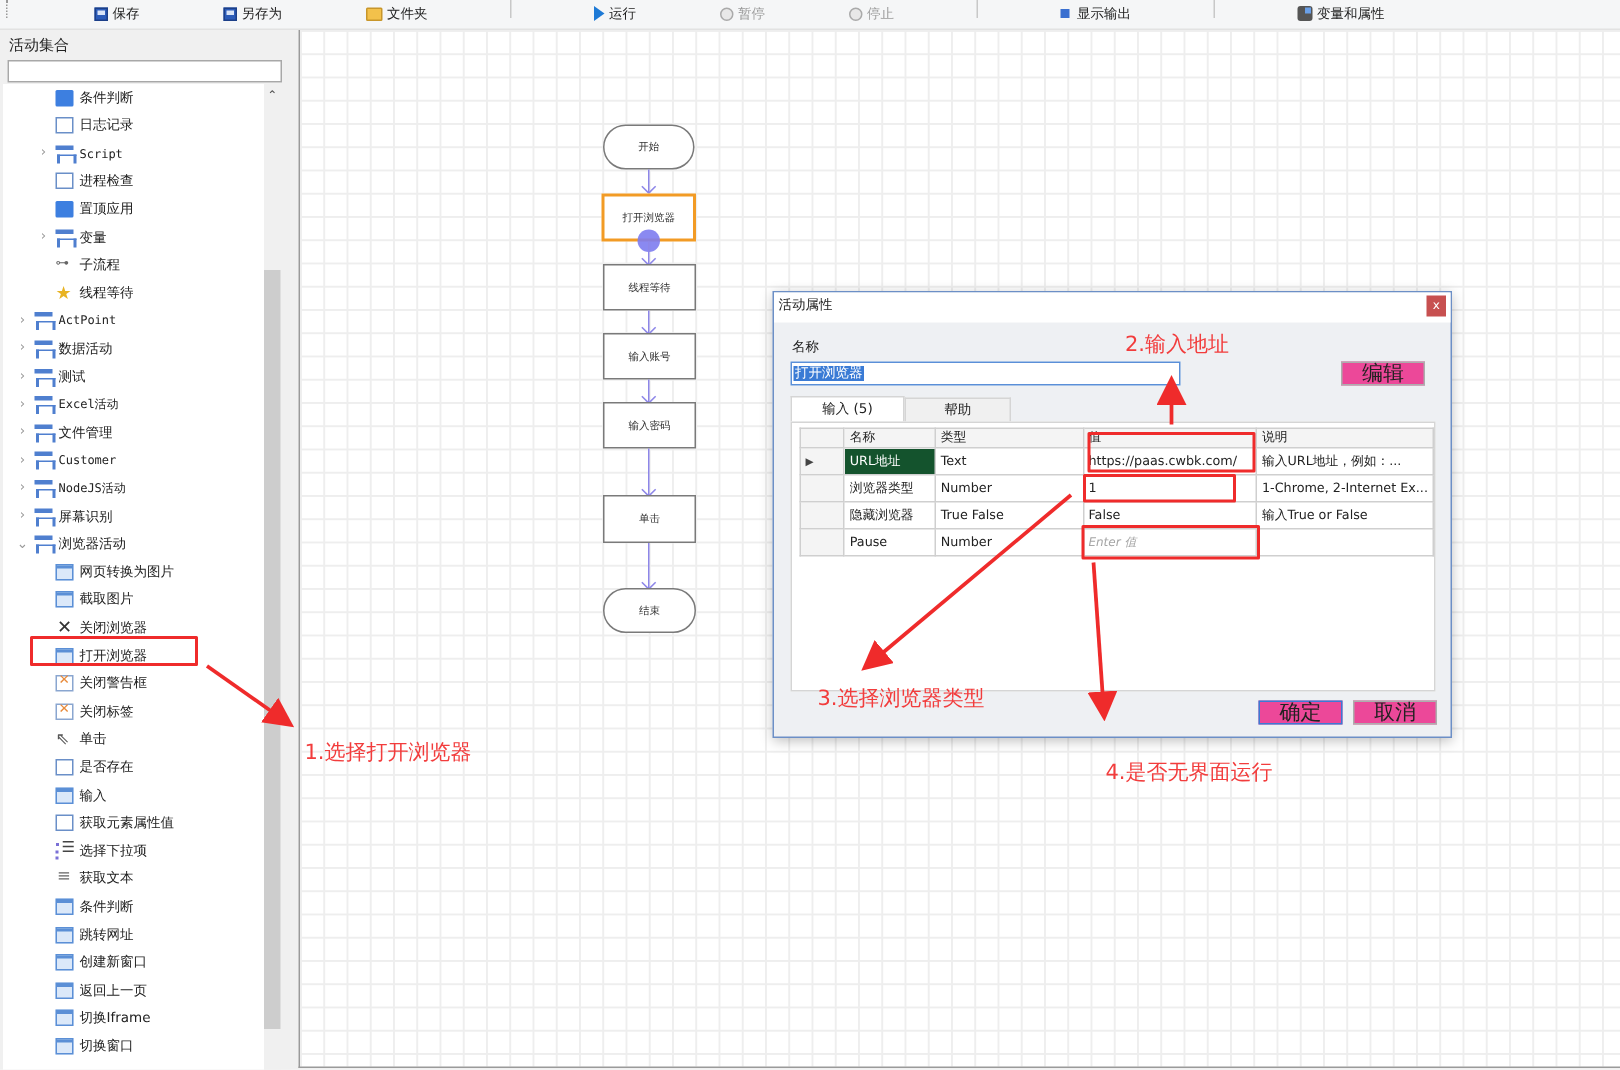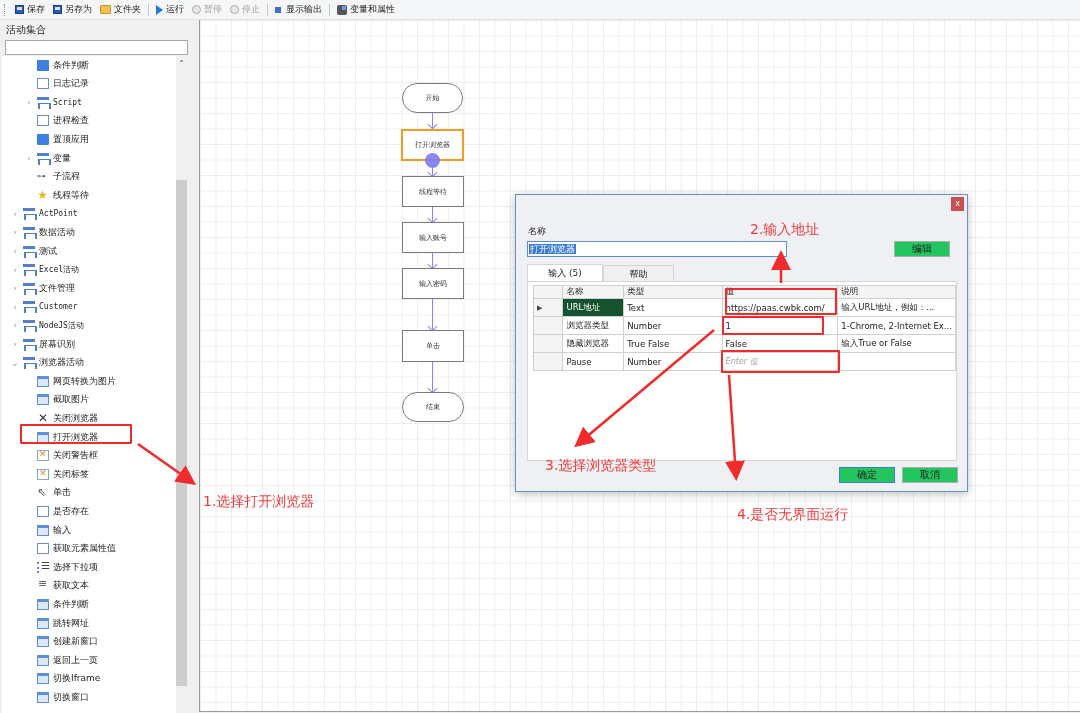--- a/index.html
+++ b/index.html
@@ -1,19 +1,19 @@
 <!DOCTYPE html>
 <html><head>
 <meta charset="utf-8">
 <style>
   * { box-sizing: border-box; margin: 0; padding: 0; }
   html, body { width: 1080px; height: 713px; overflow: hidden; background: #f0f0f0; font-family: "DejaVu Sans", "Liberation Sans", sans-serif; font-size: 9px; color: #222; position: relative; }
 
   
-  .toolbar { position: absolute; left: 0; top: 0; width: 1080px; height: 20px; background: #f5f6f7; display: flex; align-items: center; padding-left: 4px; border-bottom: 1px solid #e2e2e2; }
+  .toolbar { position: absolute; left: 0; top: 0; width: 1080px; height: 20px; background: #f5f6f7; display: flex; padding-left: 4px; border-bottom: 1px solid #e2e2e2; gap: 48px; }
   .tb-grip { width: 3px; height: 12px; border-left: 1px dotted #999; margin-right: 4px; }
   .tb-btn { display: flex; align-items: center; height: 18px; padding: 0 4px; font-size: 9px; color: #222; cursor: default; }
   .tb-btn.disabled { color: #9a9a9a; }
   .tb-ico { width: 9px; height: 9px; margin-right: 3px; display: inline-block; }
   .ico-save { background: #2b5bb8; border: 1px solid #1c3f88; position: relative; }
   .ico-save::after { content: ""; position: absolute; left: 1px; top: 1px; width: 5px; height: 3px; background: #d9e4f7; }
   .ico-folder { background: #f3c14b; border: 1px solid #c8962a; border-radius: 1px; width: 11px; }
   .ico-run { width: 0; height: 0; border-top: 5px solid transparent; border-bottom: 5px solid transparent; border-left: 7px solid #1e7ad6; }
   .ico-circle { width: 9px; height: 9px; border-radius: 50%; border: 1px solid #aaa; background: #e8e8e8; }
   .ico-sq { width: 6px; height: 6px; background: #3a6fd0; margin-right: 5px; }
@@ -62,21 +62,21 @@
   .flow-arrow { position: absolute; width: 7px; height: 7px; border-right: 1px solid #8d86e8; border-bottom: 1px solid #8d86e8; transform: rotate(45deg); }
   .connector-dot { position: absolute; width: 15px; height: 15px; border-radius: 50%; background: #7d7cf0; opacity: 0.9; }
 
   
   .dialog { position: absolute; left: 515px; top: 194px; width: 453px; height: 298px; background: #eef0f3; border: 1px solid #6c8fc6; box-shadow: 0 2px 8px rgba(0,0,0,0.25); }
   .dlg-title { position: absolute; left: 0; top: 0; width: 100%; height: 20px; background: #fff; font-size: 9px; padding-left: 3px; line-height: 19px; color: #222; }
   .dlg-close { position: absolute; right: 3px; top: 2px; width: 13px; height: 14px; background: #c75050; color: #fff; font-size: 8px; text-align: center; line-height: 14px; }
   .dlg-label { position: absolute; left: 12px; top: 30px; font-size: 9px; }
   .dlg-name { position: absolute; left: 11px; top: 46px; width: 260px; height: 16px; background: #fff; border: 1px solid #5a8fd8; padding-left: 1px; }
   .dlg-name span { background: #3a7bd5; color: #fff; font-size: 9px; line-height: 14px; padding: 0 1px; }
-  .btn { position: absolute; background: #22c55e; border: 1px solid #adadad; font-size: 10px; text-align: center; color: #222; }
+  .btn { position: absolute; background: #ec4899; border: 1px solid #adadad; font-size: 14px; text-align: center; color: #222; }
   .btn.edit { left: 378px; top: 46px; width: 56px; height: 16px; line-height: 14px; }
   .btn.ok { left: 323px; top: 272px; width: 56px; height: 16px; line-height: 14px; border-color: #3a7bd5; }
   .btn.cancel { left: 386px; top: 272px; width: 56px; height: 16px; line-height: 14px; }
   .tabs { position: absolute; left: 11px; top: 69px; height: 17px; display: flex; }
   .tab { height: 17px; font-size: 9px; text-align: center; line-height: 17px; border: 1px solid #d5d5d5; border-bottom: none; }
   .tab.active { width: 76px; background: #fff; }
   .tab.inactive { width: 71px; background: #f0f0f0; margin-top: 1px; height: 16px; }
   .tab-body { position: absolute; left: 11px; top: 86px; width: 430px; height: 180px; background: #fff; border: 1px solid #d5d5d5; }
   .grid { position: absolute; left: 5px; top: 3px; border-collapse: collapse; font-size: 8.5px; }
   .grid td, .grid th { border: 1px solid #cfcfcf; height: 18px; padding: 0 3px; white-space: nowrap; overflow: hidden; text-overflow: ellipsis; font-weight: normal; text-align: left; }
@@ -342,20 +342,21 @@
   <div class="flow-arrow" style="left:229px;top:303px"></div>
 
   <div class="node" style="left:202px;top:310px;width:62px;height:32px">单击</div>
   <div class="flow-line" style="left:232px;top:342px;height:31px"></div>
   <div class="flow-arrow" style="left:229px;top:365px"></div>
 
   <div class="node pill" style="left:202px;top:372px;width:62px;height:30px">结束</div>
 </div>
 
 <div class="dialog">
+  <div class="dlg-title">活动属性</div>
   <div class="dlg-close">x</div>
   <div class="dlg-label">名称</div>
   <div class="dlg-name"><span>打开浏览器</span></div>
   <div class="btn edit">编辑</div>
   <div class="tabs">
     <div class="tab active">输入 (5)</div>
     <div class="tab inactive">帮助</div>
   </div>
   <div class="tab-body">
     <table class="grid">

